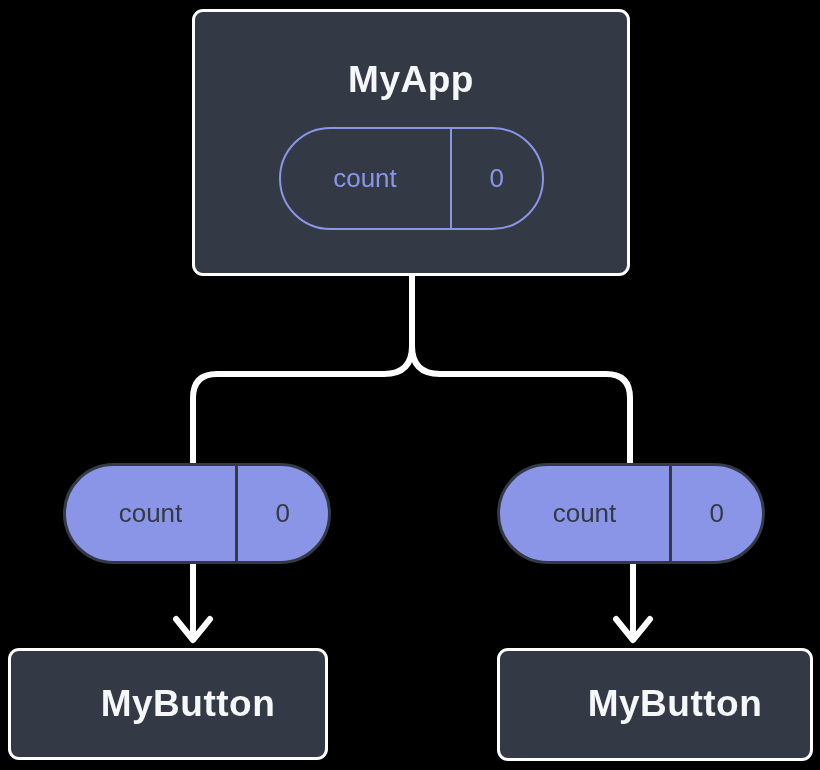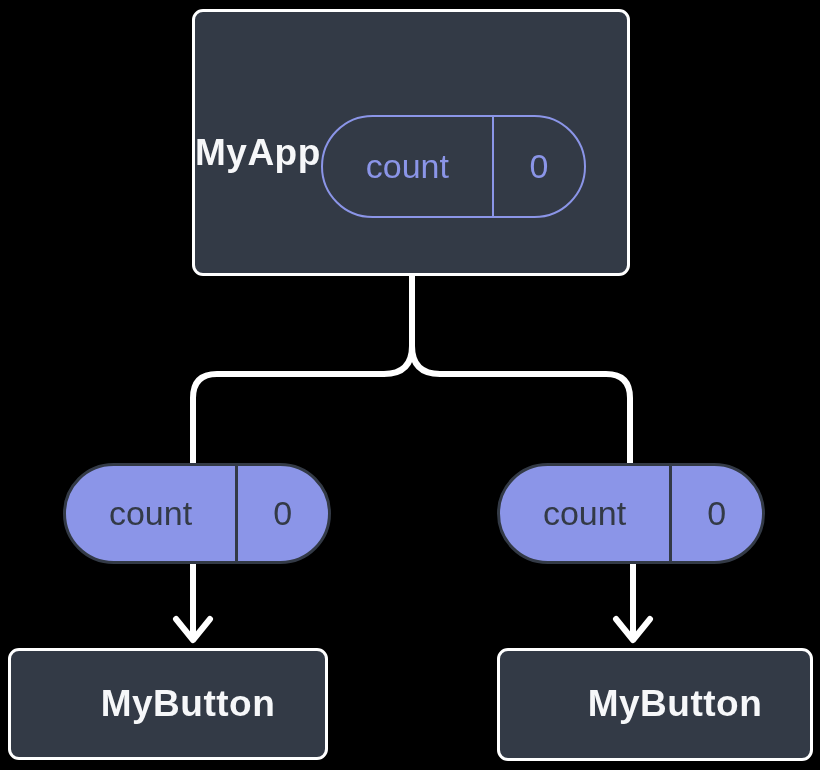--- a/index.html
+++ b/index.html
@@ -41,37 +41,37 @@
     background: var(--node-fill, #333A46);
     border: 3px solid var(--node-border, #ffffff);
     border-radius: 11px;
   }
   .root-node {
     left: 192px;
     top: 9px;
     width: 438px;
     height: 267px;
     display: flex;
-    flex-direction: row;
+    flex-direction: column;
     align-items: center;
     padding-top: 48px;
   }
   .node-title {
     color: var(--text-light, #F6F7F9);
     font-size: 37px;
     font-weight: 600;
     line-height: 1.1;
     letter-spacing: 0.5px;
   }
   .root-node .node-title { margin-bottom: 26px; }
   .pill {
     display: flex;
     align-items: stretch;
     box-sizing: border-box;
-    font-size: 34px;
+    font-size: 26px;
   }
   .pill-outline {
     width: 265px;
     height: 103px;
     border: 2.5px solid var(--accent, #8B95E8);
     border-radius: 52px;
     color: var(--accent, #8B95E8);
     background: transparent;
   }
   .pill-solid {

